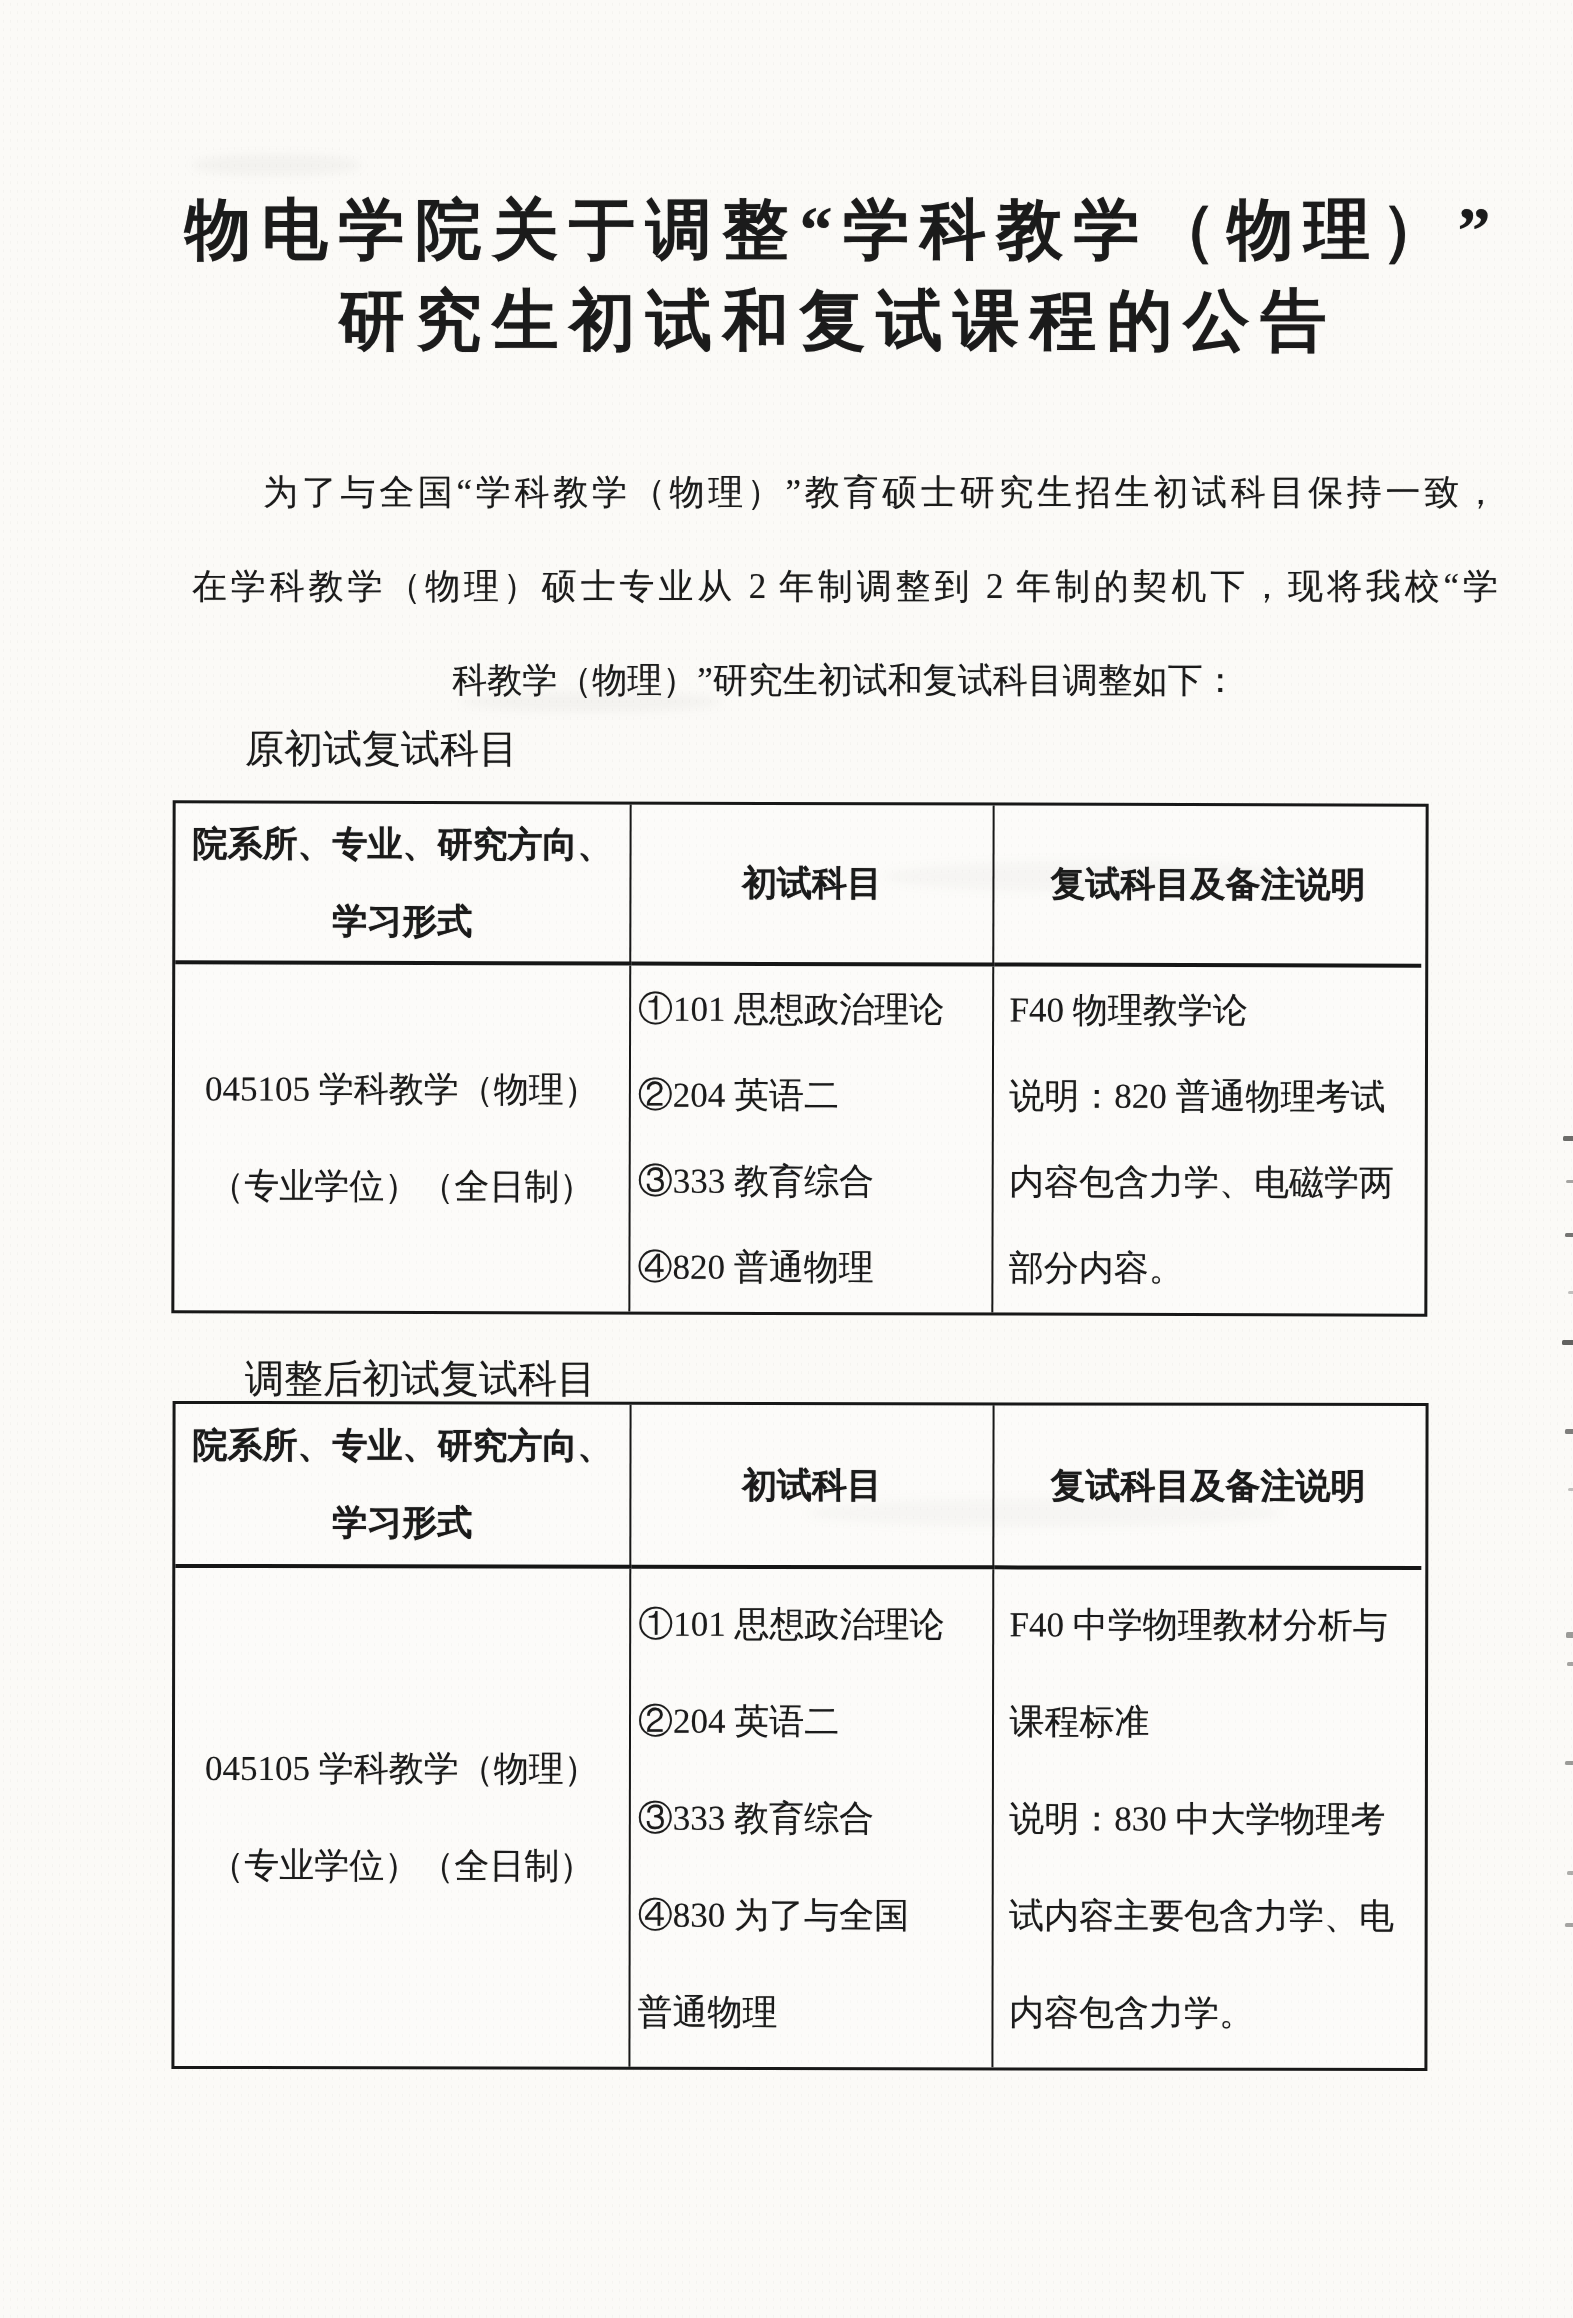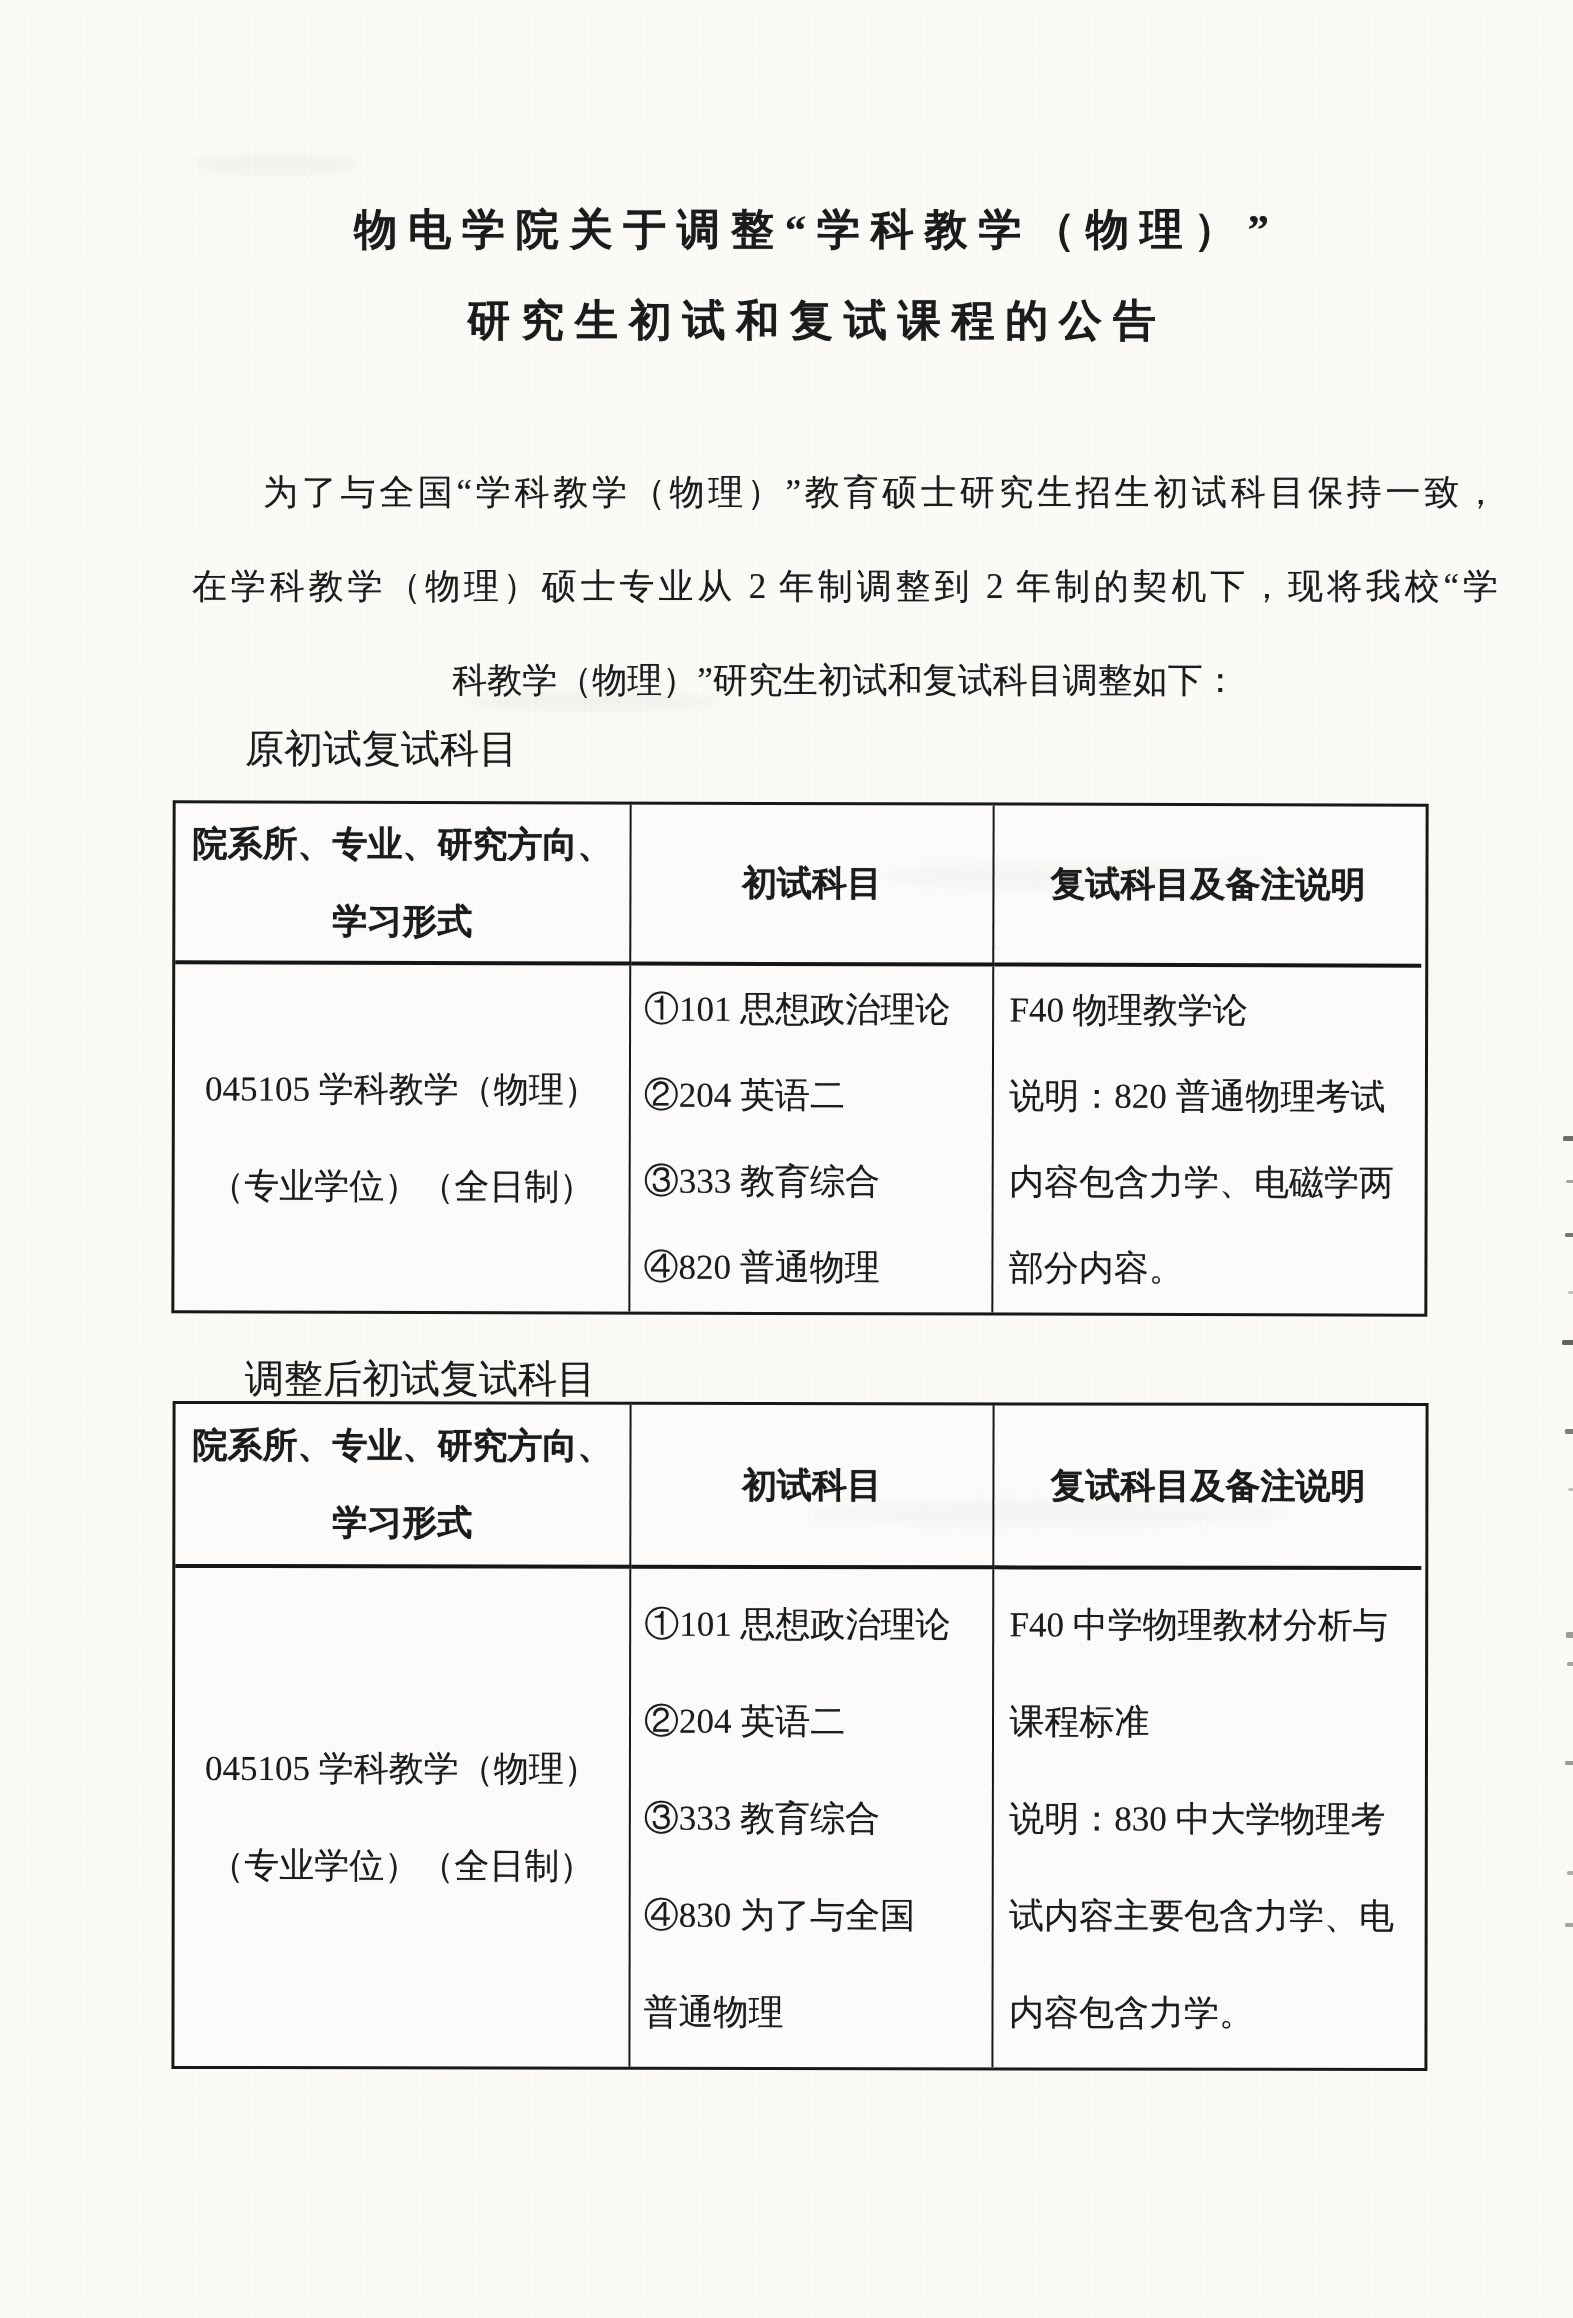--- a/index.html
+++ b/index.html
@@ -11,23 +11,23 @@
     color:#1b1b1b;
     overflow:hidden;
   }
   .noise{
     position:absolute;inset:0;
     background-image:radial-gradient(rgba(60,60,55,0.035) 0.8px, transparent 0.9px);
     background-size:7px 8.5px;
     pointer-events:none;
   }
   .title-block{
-    position:absolute;left:164px;top:184px;width:1306px;
+    position:absolute;left:185px;top:184px;width:1306px;
     text-align:center;font-weight:700;
-    font-size:43px;line-height:91px;letter-spacing:10.8px;
+    font-size:66px;line-height:91px;letter-spacing:10.8px;
     text-shadow:0 0 0.8px rgba(15,15,15,.55);
     white-space:nowrap;
   }
   .para{
     position:absolute;left:192px;top:446px;width:1306px;
     font-size:35px;line-height:94px;
     text-shadow:0 0 0.8px rgba(20,20,20,.4);
   }
   .pline{white-space:nowrap;text-align:center;}
   .pline.just{text-align:justify;text-align-last:justify;white-space:normal;}
@@ -60,21 +60,21 @@
   .cell.th{
     border-bottom:4.6px solid #161616;
     font-weight:700;text-align:center;line-height:77px;
     text-shadow:0 0 0.8px rgba(10,10,10,.65);
   }
   .cell.td{border-bottom:none;}
   .cell.prog{text-align:center;line-height:97px;}
   .cell.list{align-items:flex-start;text-align:left;}
   .t1 .cell.list{line-height:86px;}
   .t2 .cell.list{line-height:97px;}
-  .cell.list.c2{padding-left:13px;}
+  .cell.list.c2{padding-left:7px;}
   .cell.list.c3{padding-left:15.4px;}
   .cell div{white-space:nowrap;}
   .smudge{
     position:absolute;background:rgba(125,125,118,.06);
     filter:blur(4.6px);border-radius:50%;pointer-events:none;
   }
   .bleed span{
     position:absolute;background:#3c3c3a;border-radius:1.5px;
     pointer-events:none;
   }

